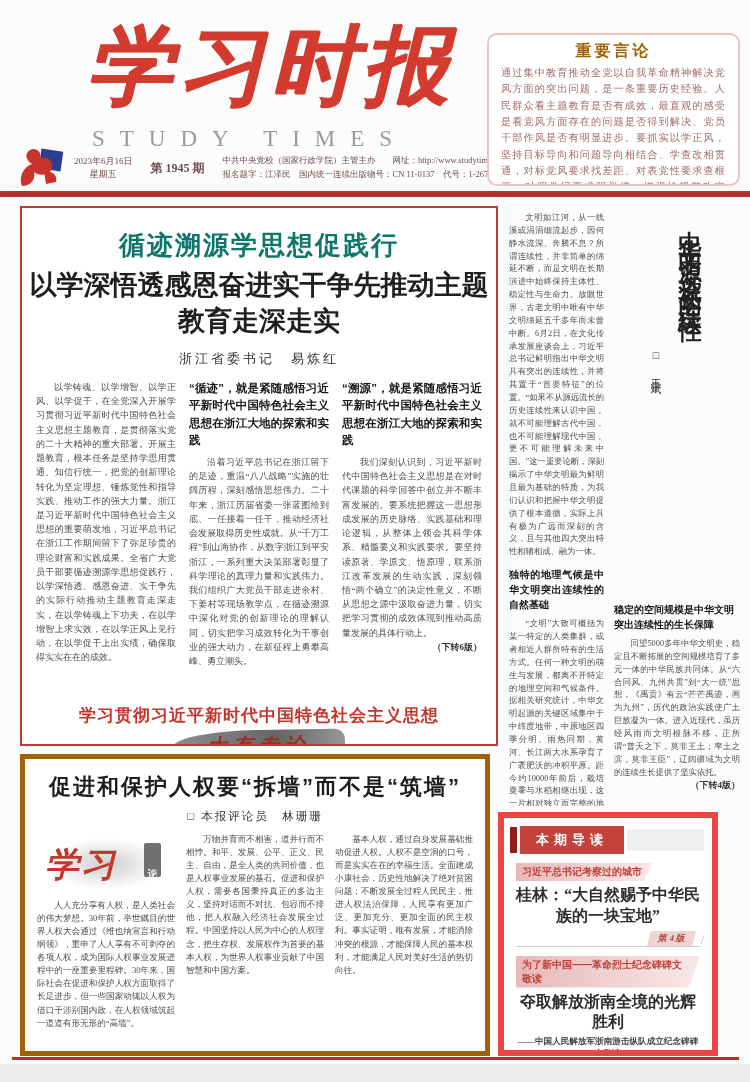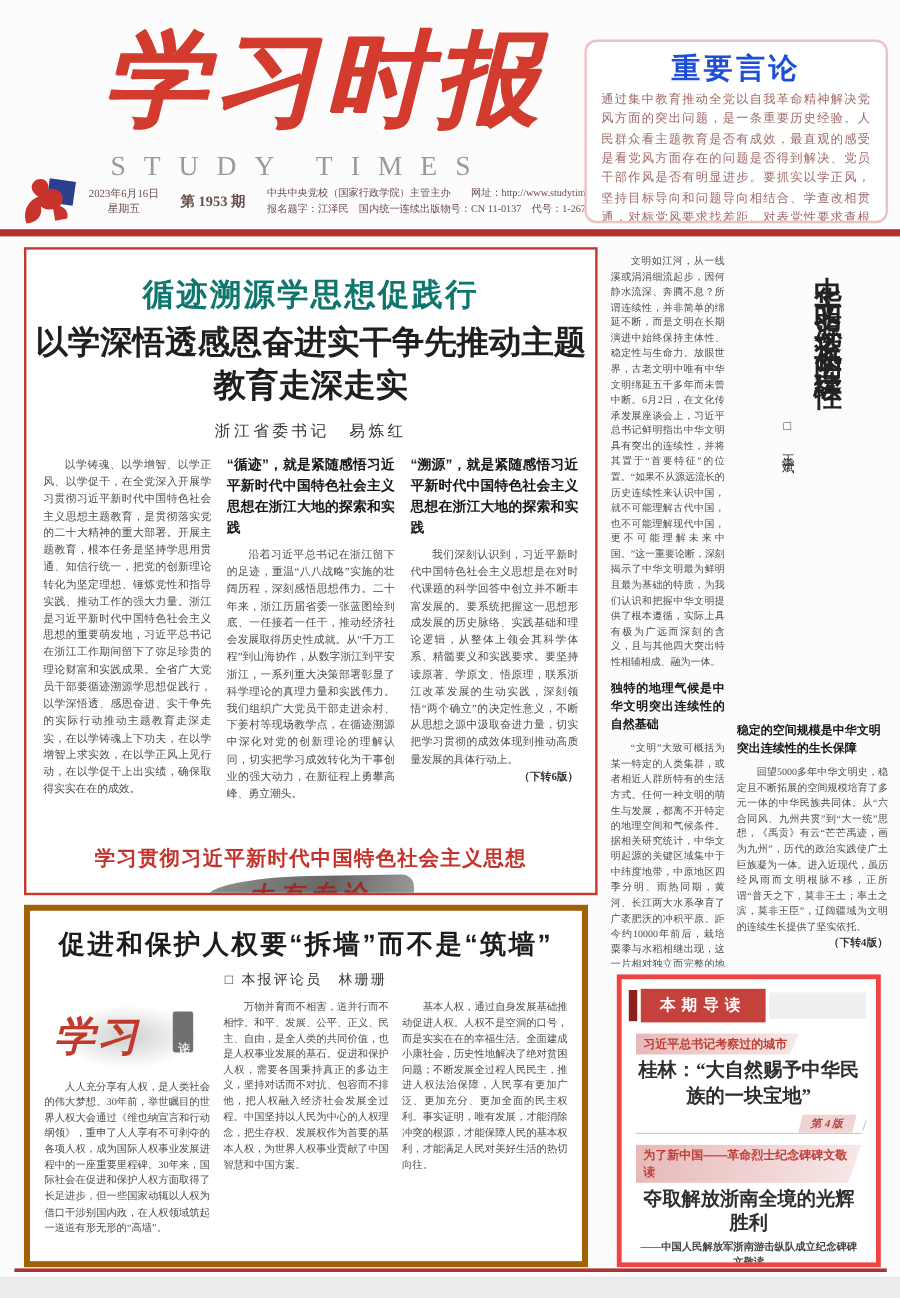--- a/index.html
+++ b/index.html
@@ -17,21 +17,21 @@
   .pubinfo { position:absolute; left:74px; top:148px; width:412px; height:40px;
     display:flex; align-items:center; gap:9px; color:#6d4c4c; }
   .pubinfo .sep { width:1px; height:32px; background:#b09090; }
   .pub-date { font-size:9px; text-align:center; line-height:1.5; white-space:nowrap; }
   .pub-issue { font-size:12px; font-weight:bold; white-space:nowrap; }
   .pub-lines { font-size:8.5px; line-height:1.6; white-space:nowrap; }
 
   
   .quote { position:absolute; left:487px; top:33px; width:253px; height:153px;
     border:2px solid #ecc3c3; border-radius:10px; padding:6px 12px 4px; background:#fff; overflow:hidden; }
-  .quote-title { text-align:center; color:#1d4ed8; font-size:24px; font-weight:bold;
+  .quote-title { text-align:center; color:#a16207; font-size:16px; font-weight:bold;
     font-family:"Liberation Sans",sans-serif; letter-spacing:3px; }
   .quote-body { margin-top:3px; font-size:10.2px; line-height:1.6; color:#a06a6a;
     text-align:justify; letter-spacing:1px; }
 
   .rule-top { position:absolute; left:0; top:191px; width:750px; height:6px; background:#b23230; }
 
   
   .main-box { position:absolute; left:20px; top:206px; width:478px; height:540px;
     border:2px solid #c13a31; background:#fff; overflow:hidden; }
   .hl1 { margin-top:20px; text-align:center; font-size:26px; font-weight:bold; color:#0f766e;
@@ -78,21 +78,21 @@
   .b-col p { text-indent:2em; }
   .stamp { position:relative; width:100%; height:62px; margin-bottom:4px;
     background:radial-gradient(closest-side,#cfcfcf 0%,rgba(255,255,255,0) 85%); }
   .stamp-main { position:absolute; left:8px; top:6px; font-size:34px; font-weight:900; font-style:italic;
     color:#c0392b; letter-spacing:2px; }
   .stamp-seal { position:absolute; right:14px; top:10px; width:17px; height:34px; background:#707070;
     color:#f4f4f4; writing-mode:vertical-rl; font-size:10px; text-align:center; line-height:17px; border-radius:2px; }
 
   
   .digest { position:absolute; left:498px; top:812px; width:220px; height:244px;
-    border:4px solid #ef4444; background:#fff; overflow:hidden;margin-left:16px; }
+    border:6px solid #ef4444; background:#fff; overflow:hidden; }
   .d-header { display:flex; align-items:center; margin:8px 8px 0 6px; }
   .d-header .bar { width:7px; height:26px; background:#8e1f1c; }
   .d-header .label { background:#c5413c; color:#fff; font-size:13px; font-weight:bold;
     font-family:"Liberation Sans",sans-serif; letter-spacing:5px; padding:5px 16px; margin-left:3px; }
   .d-header .tail { flex:1; height:22px; background:#efefef; margin-left:3px; }
   .d-item { padding:0 12px; }
   .d-tag { display:inline-block; margin:9px 0 4px; padding:2px 10px 2px 6px;
     background:linear-gradient(to right,#e7b9b9,#f8e8e8); color:#c04038; font-size:10px; font-weight:bold;
     font-family:"Liberation Sans",sans-serif; clip-path:polygon(0 0,100% 0,94% 100%,0 100%); }
   .d-head { text-align:center; font-size:16px; font-weight:bold; color:#2e2e2e; line-height:1.3; }
@@ -120,21 +120,21 @@
       <path d="M28 26 C34 24 42 28 40 36 L30 38 Z" fill="#c8342b"></path>
     </svg>
   </div>
 
   <div class="pubinfo">
     <div class="pub-date">
       <div>2023年6月16日</div>
       <div>星期五</div>
     </div>
     <div class="sep"></div>
-    <div class="pub-issue">第 1953 期</div>
+    <div class="pub-issue">第 1945 期</div>
     <div class="sep"></div>
     <div class="pub-lines">
       <div>中共中央党校（国家行政学院）主管主办　　网址：http://www.studytimes.cn</div>
       <div>报名题字：江泽民　国内统一连续出版物号：CN 11-0137　代号：1-267</div>
     </div>
   </div>
 
   <div class="quote">
     <div class="quote-title">重要言论</div>
     <div class="quote-body">通过集中教育推动全党以自我革命精神解决党风方面的突出问题，是一条重要历史经验。人民群众看主题教育是否有成效，最直观的感受是看党风方面存在的问题是否得到解决、党员干部作风是否有明显进步。要抓实以学正风，坚持目标导向和问题导向相结合、学查改相贯通，对标党风要求找差距、对表党性要求查根源、对照党纪要求明举措，增强检视整改实效。</div>

